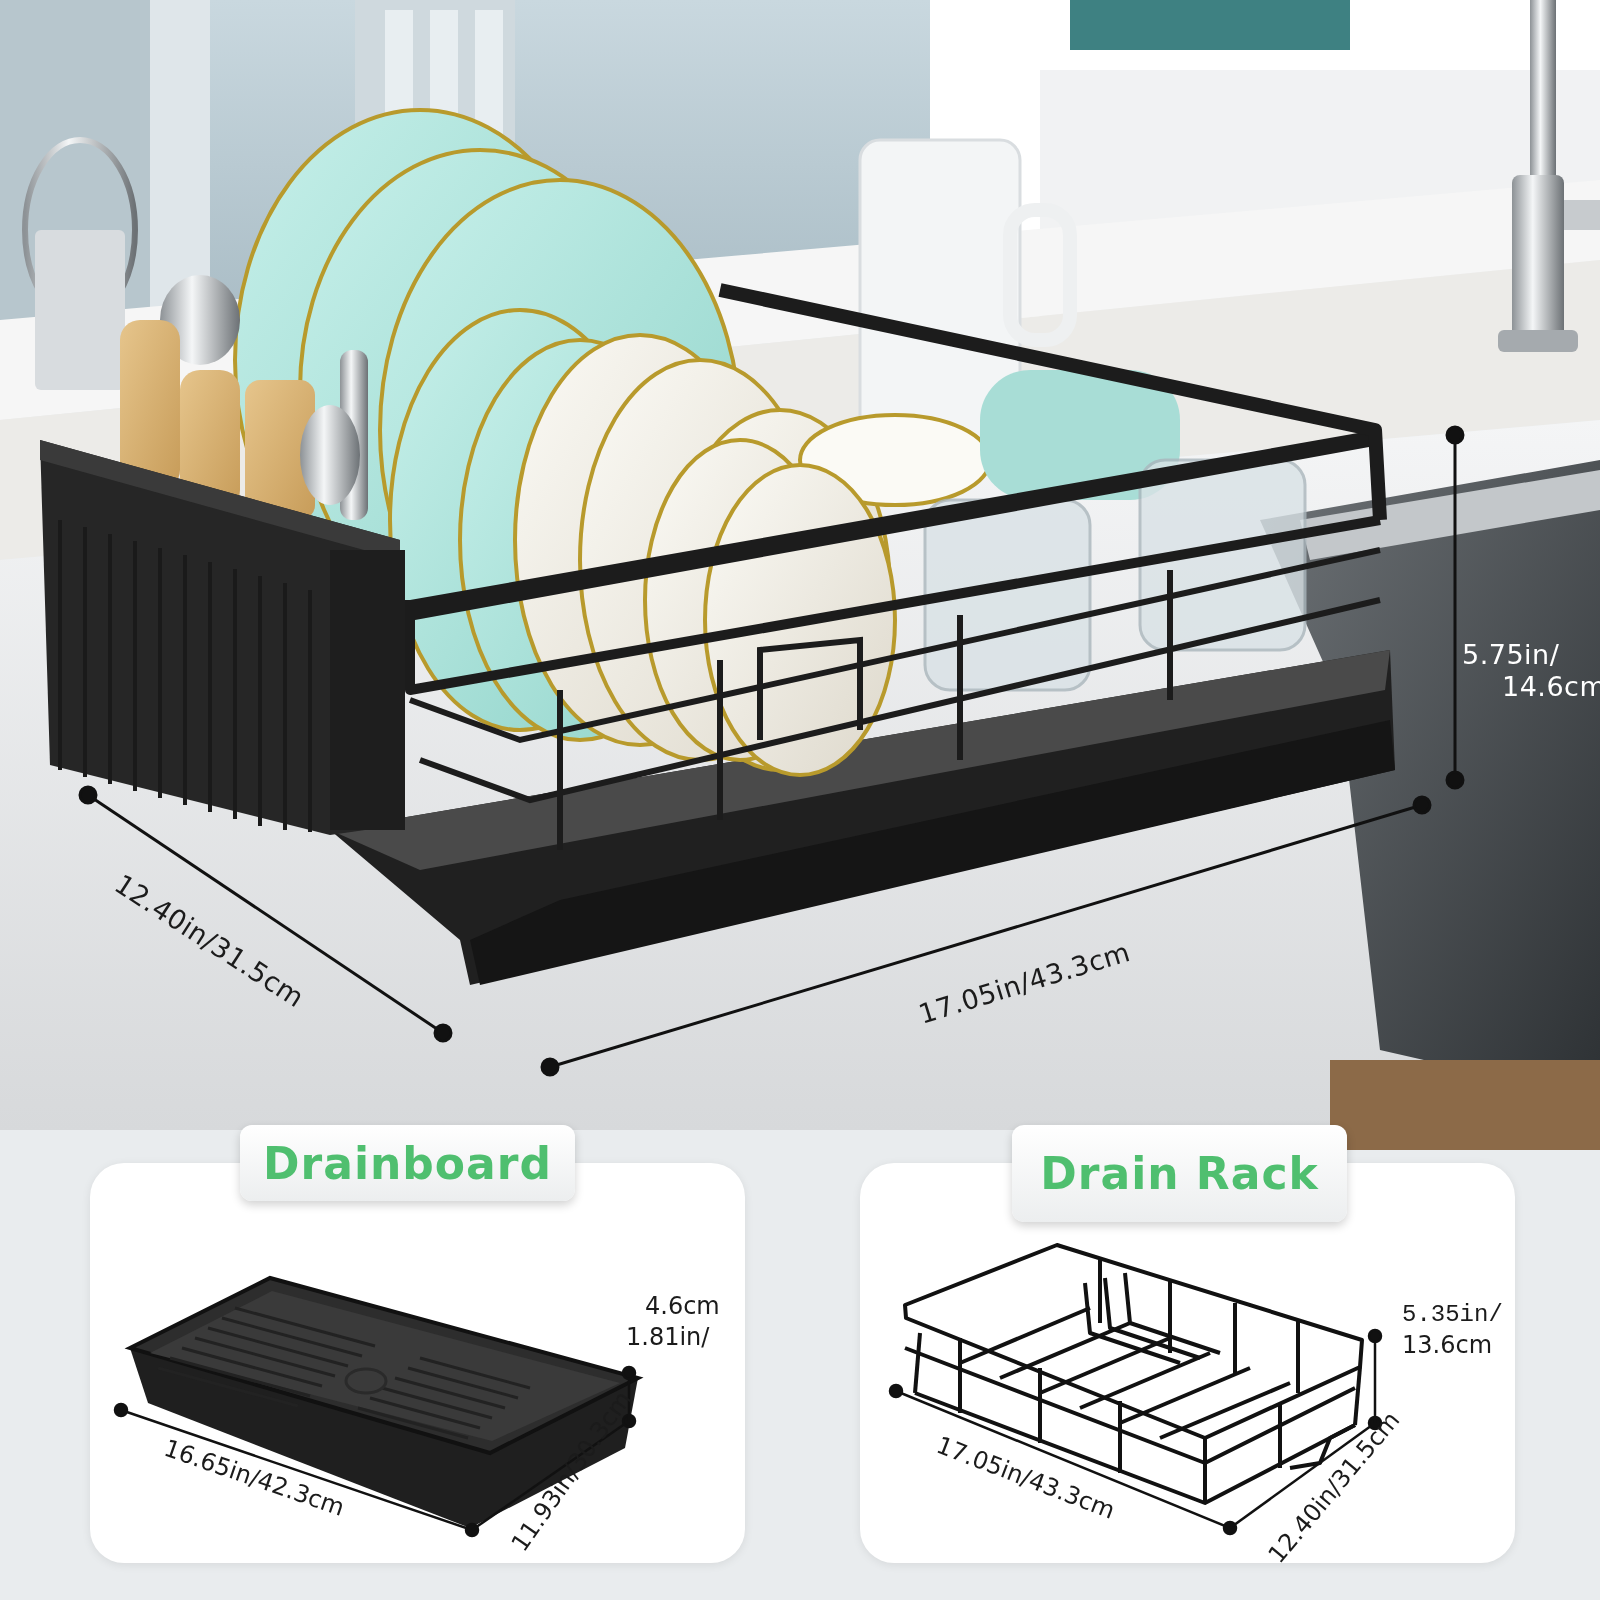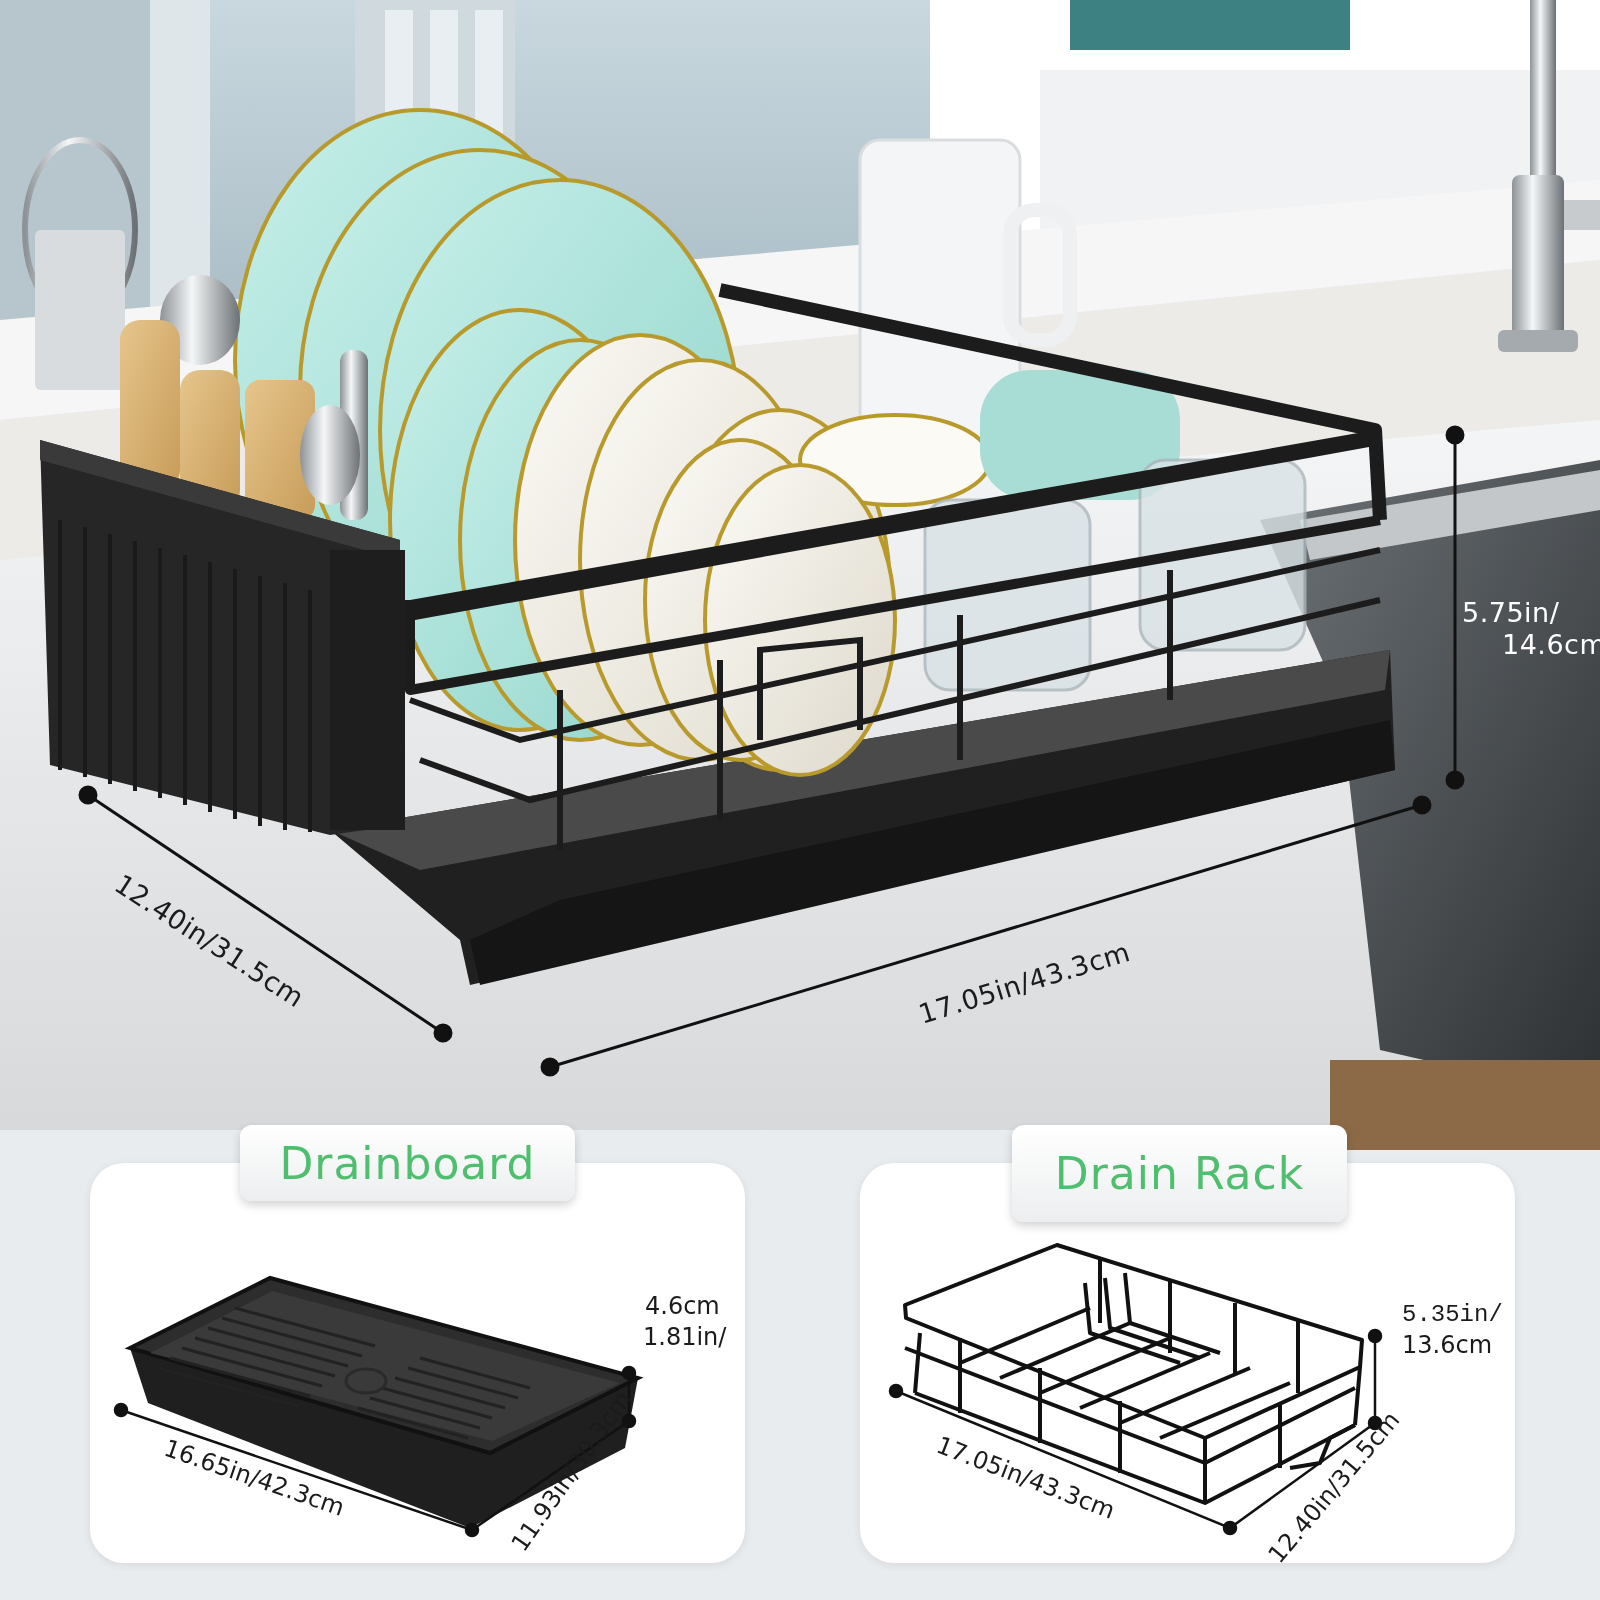--- a/index.html
+++ b/index.html
@@ -7,30 +7,30 @@
     width:1600px; height:1600px; overflow:hidden; position:relative;
     font-family: "DejaVu Sans", sans-serif;
     background:#e9ecee;
   }
   .scene { position:absolute; left:0; top:0; width:1600px; height:1600px; }
   .dim-label {
     position:absolute; font-family:"DejaVu Sans", sans-serif;
     font-size:27px; color:#1b1b1b; letter-spacing:0.5px; white-space:nowrap;
     transform-origin:left top;
   }
-  .dim-label.light { color:#ffffff; }
+  .dim-label.light { color:#ffffff;margin-top:42px; }
   .card {
     position:absolute; background:#ffffff; border-radius:34px;
     box-shadow:0 2px 10px rgba(0,0,0,0.08);
   }
   .card-title {
     position:absolute; background:linear-gradient(#ffffff,#eceeef);
     border-radius:12px; box-shadow:0 4px 10px rgba(0,0,0,0.18);
     display:flex; align-items:center; justify-content:center;
-    font-family:"DejaVu Sans", sans-serif; font-weight:normal;
+    font-family:"DejaVu Sans", sans-serif; font-weight:bold;
     font-size:44px; color:#4fbf6f; letter-spacing:1px;
   }
   .small-dim {
     position:absolute; font-size:24px; color:#1b1b1b; line-height:30px;
     font-family:"DejaVu Sans", sans-serif; white-space:nowrap;
     transform-origin:left top;
   }
 </style>
 </head>
 <body>
@@ -211,21 +211,21 @@
     <circle cx="382" cy="367" r="6"></circle>
     <line x1="382" y1="367" x2="539" y2="258"></line>
     <circle cx="539" cy="258" r="6"></circle>
     <line x1="539" y1="210" x2="539" y2="258"></line>
     <circle cx="539" cy="210" r="6"></circle>
   </g>
 </svg>
 
 <div class="small-dim" style="left:170px; top:1433px; transform:rotate(19deg);">16.65in/42.3cm</div>
 <div class="small-dim" style="left:505px; top:1540px; transform:rotate(-55deg);">11.93in/30.3cm</div>
-<div class="small-dim" style="left:643px; top:1322px;">1.81in/</div>
+<div class="small-dim" style="left:626px; top:1322px;">1.81in/</div>
 <div class="small-dim" style="left:645px; top:1291px;">4.6cm</div>
 
 <div class="card" style="left:860px; top:1163px; width:655px; height:400px;"></div>
 <div class="card-title" style="left:1012px; top:1125px; width:335px; height:97px;">Drain Rack</div>
 
 <svg style="position:absolute; left:860px; top:1163px;" width="655" height="400" viewBox="0 0 655 400" xmlns="http://www.w3.org/2000/svg">
   <g fill="none" stroke="#111" stroke-width="4" stroke-linejoin="round">
 
     <polygon points="45,142 197,82 502,177 500,204 345,275 46,155"></polygon>
 

